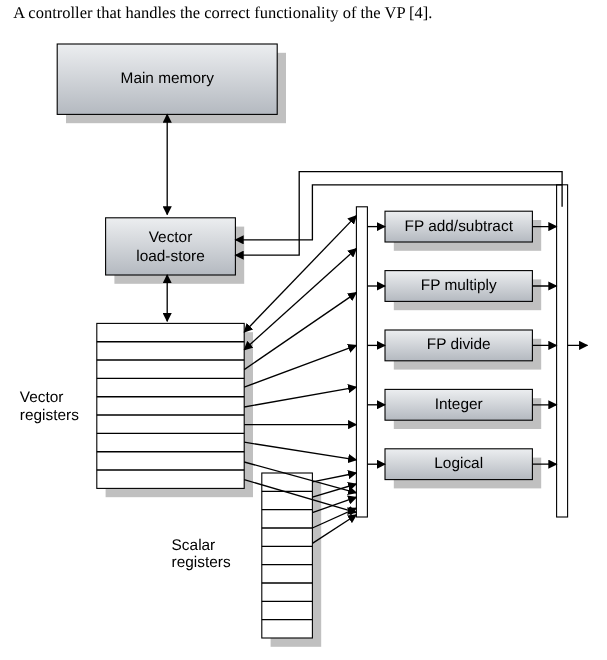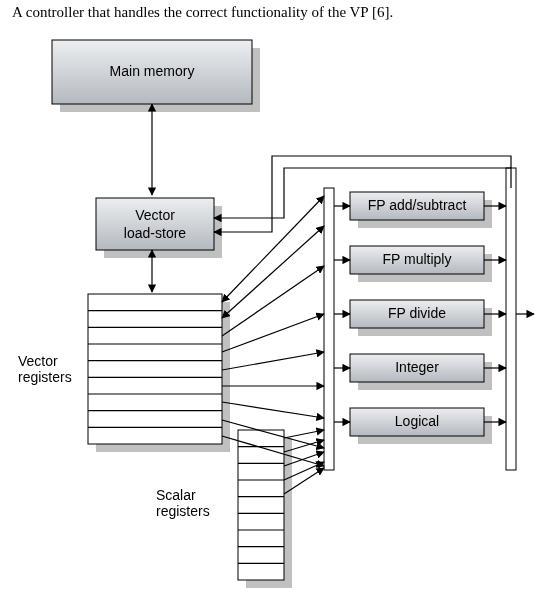--- a/index.html
+++ b/index.html
@@ -13,21 +13,21 @@
   .label{font-family:Arial,Helvetica,sans-serif;font-size:14px;fill:#000;text-anchor:middle;dominant-baseline:middle}
   .side-label{font-family:Arial,Helvetica,sans-serif;font-size:14px;fill:#000;text-anchor:start;dominant-baseline:middle}
   .wire{stroke:#000;stroke-width:1.2;fill:none}
   .reg{fill:#ffffff;stroke:#000;stroke-width:1}
   .bar{fill:#ffffff;stroke:#000;stroke-width:1}
 </style>
 </head>
 <body>
 <div id="wrap">
 
-<div class="caption">A controller that handles the correct functionality of the VP [6].</div>
+<div class="caption">A controller that handles the correct functionality of the VP [4].</div>
 
 <svg width="552" height="600" viewBox="0 0 552 600">
   <defs>
     <linearGradient id="gg" x1="0" y1="0" x2="0" y2="1">
       <stop offset="0" class="grad-stop1"></stop>
       <stop offset="1" class="grad-stop2"></stop>
     </linearGradient>
     <marker id="ah" viewBox="0 0 10 10" refX="9" refY="5" markerWidth="7" markerHeight="7" orient="auto-start-reverse">
       <path d="M0,0 L10,5 L0,10 z" fill="#000"></path>
     </marker>

